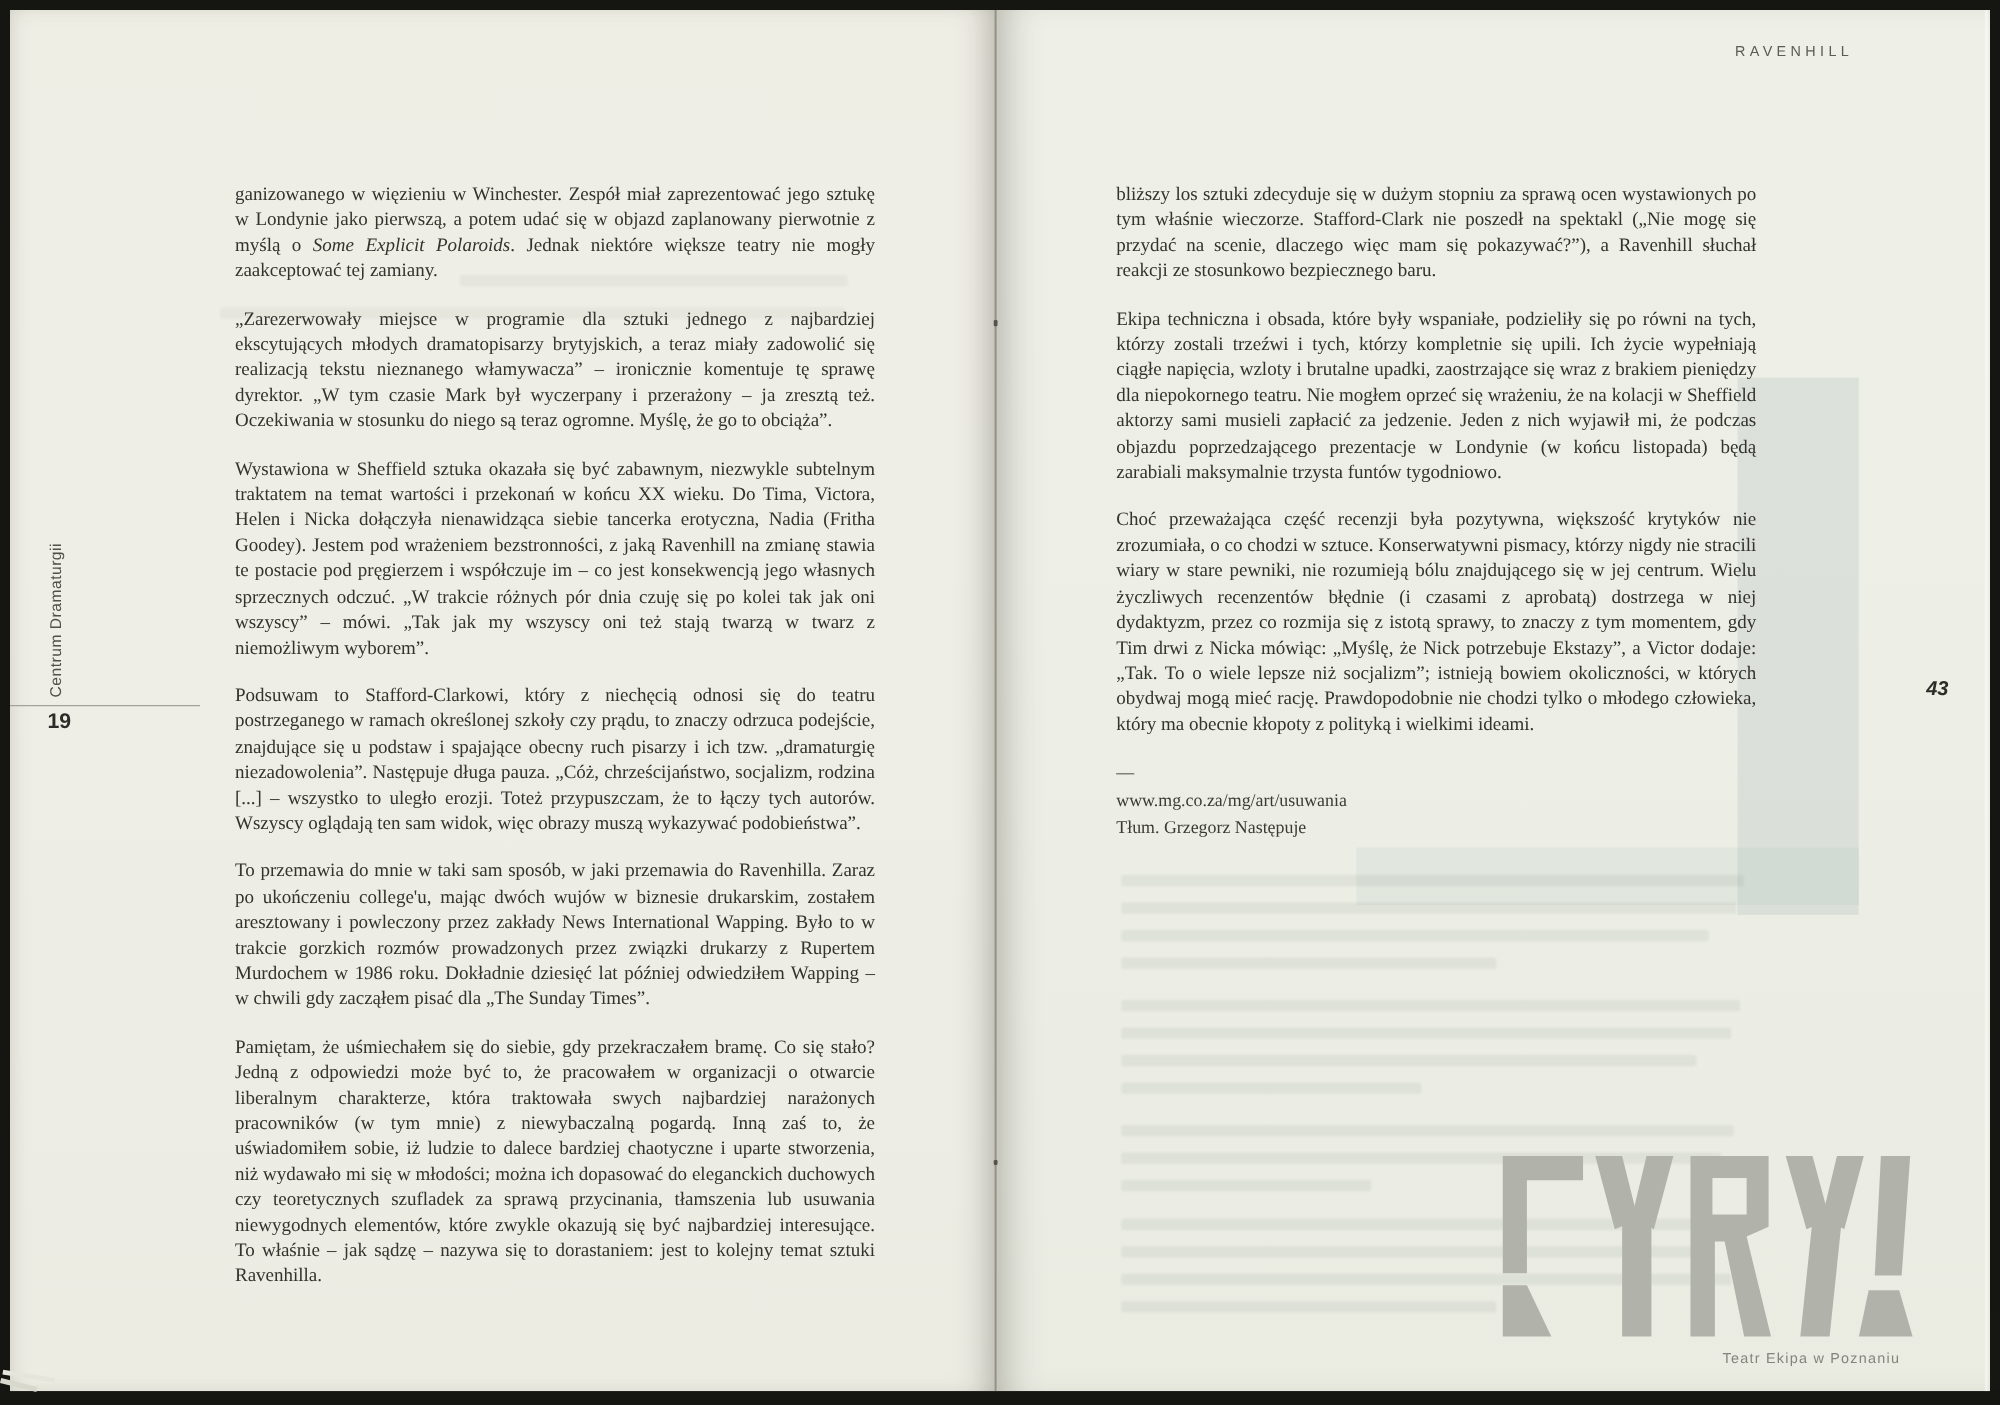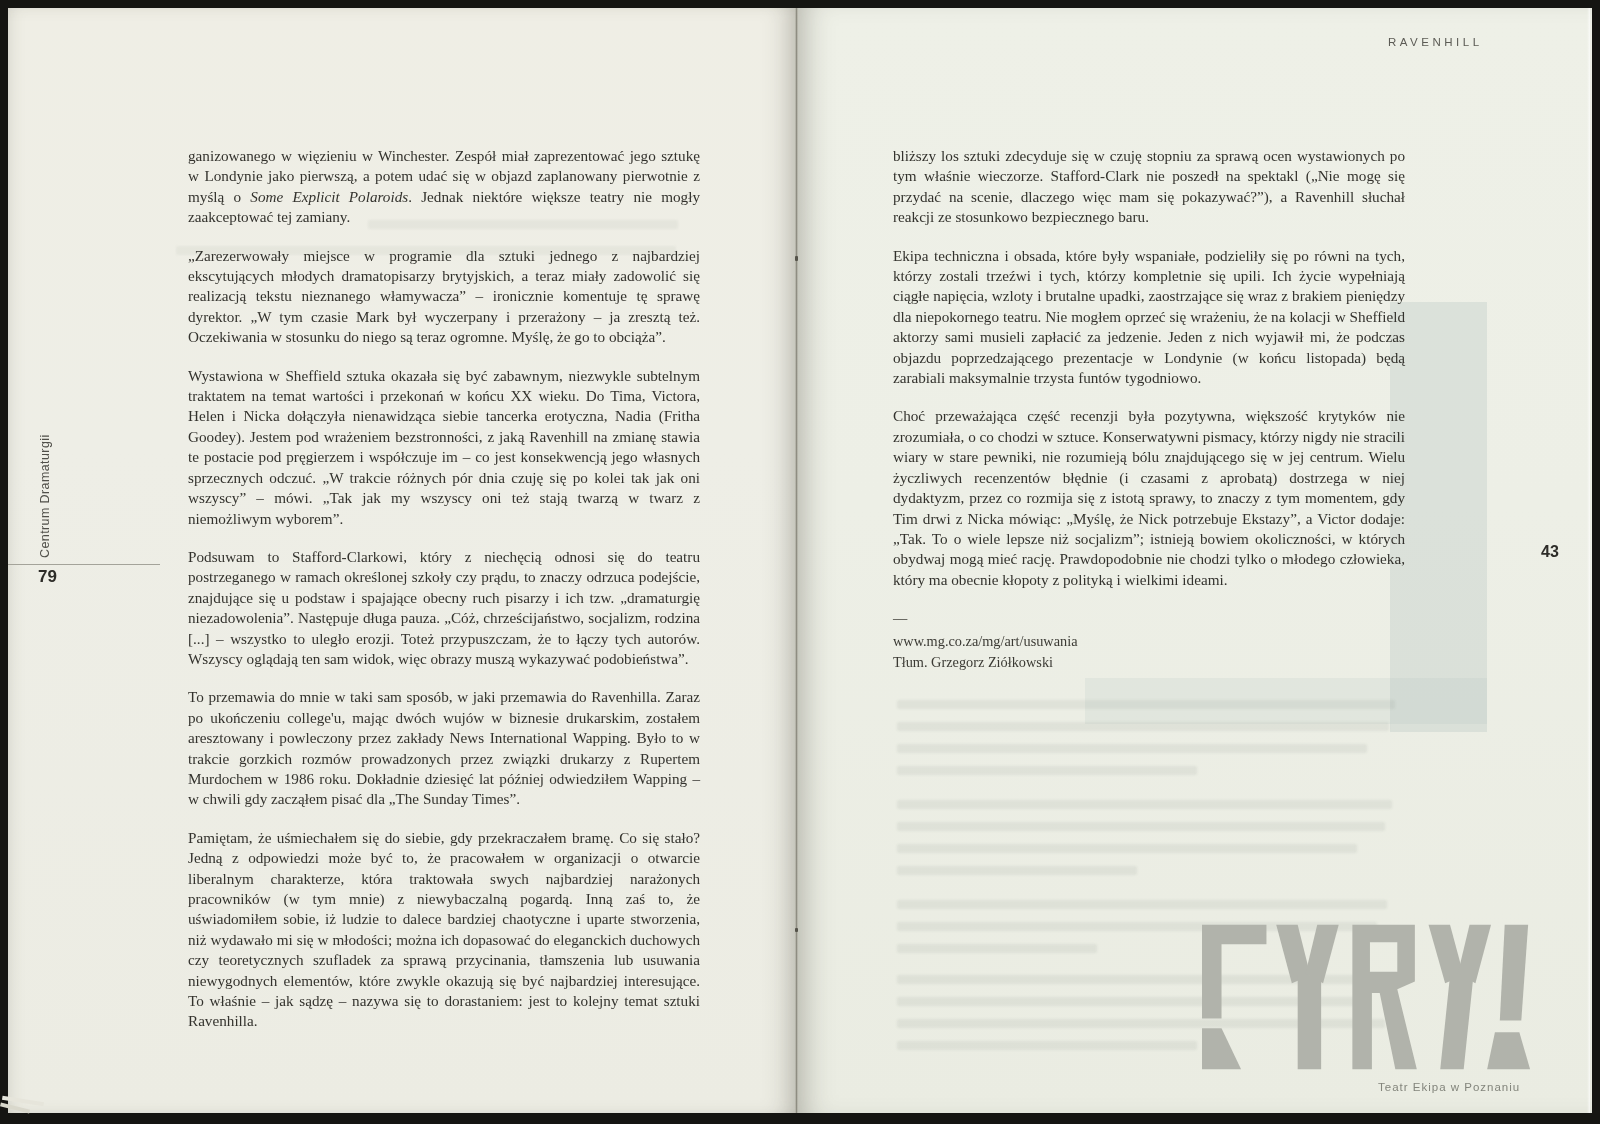--- a/index.html
+++ b/index.html
@@ -56,21 +56,21 @@
   }
   .margin-label {
     position:absolute; left:38px; top:436px; height:122px;
     writing-mode:vertical-rl; transform:rotate(180deg);
     font-family:"Liberation Sans",sans-serif;
     font-size:12.5px; letter-spacing:.4px; color:#504f49; white-space:nowrap;
   }
   .margin-rule { position:absolute; left:8px; top:564px; width:152px; height:1px; background:#a4a39a; }
   .pageno { position:absolute; font-family:"Liberation Sans",sans-serif; font-weight:700; color:#2d2c28; }
   .pageno-left  { left:38px;  top:567px; font-size:17px; }
-  .pageno-right { left:1541px; top:543px; font-size:16px; }
+  .pageno-right { left:1541px; top:543px; font-size:16px;font-style:italic; }
 
   
   .col {
     position:absolute; top:146px; width:512px;
     font-size:15.2px; line-height:20.4px; color:#33322d;
     text-align:justify;
   }
   .col-left  { left:188px; }
   .col-right { left:893px; }
   .col p { margin:0 0 18px 0; }
@@ -131,40 +131,40 @@
   <div class="ghost" style="left:897px;top:922px;width:480px"></div>
   <div class="ghost" style="left:897px;top:944px;width:200px"></div>
   <div class="ghost" style="left:897px;top:975px;width:492px"></div>
   <div class="ghost" style="left:897px;top:997px;width:470px"></div>
   <div class="ghost" style="left:897px;top:1019px;width:488px"></div>
   <div class="ghost" style="left:897px;top:1041px;width:300px"></div>
 
   <div class="running-title">RAVENHILL</div>
   <div class="margin-label">Centrum Dramaturgii</div>
   <div class="margin-rule"></div>
-  <div class="pageno pageno-left">79</div>
+  <div class="pageno pageno-left">19</div>
   <div class="pageno pageno-right">43</div>
 
   <div class="col col-left">
     <p><span>ganizowanego w więzieniu w Winchester. Zespół miał zaprezentować jego sztukę w Londynie jako pierwszą, a potem udać się w objazd zaplanowany pierwotnie z myślą o </span><em>Some Explicit Polaroids</em><span>. Jednak niektóre większe teatry nie mogły zaakceptować tej zamiany.</span></p>
     <p>„Zarezerwowały miejsce w programie dla sztuki jednego z najbardziej ekscytujących młodych dramatopisarzy brytyjskich, a teraz miały zadowolić się realizacją tekstu nieznanego włamywacza” – ironicznie komentuje tę sprawę dyrektor. „W tym czasie Mark był wyczerpany i przerażony – ja zresztą też. Oczekiwania w stosunku do niego są teraz ogromne. Myślę, że go to obciąża”.</p>
     <p>Wystawiona w Sheffield sztuka okazała się być zabawnym, niezwykle subtelnym traktatem na temat wartości i przekonań w końcu XX wieku. Do Tima, Victora, Helen i Nicka dołączyła nienawidząca siebie tancerka erotyczna, Nadia (Fritha Goodey). Jestem pod wrażeniem bezstronności, z jaką Ravenhill na zmianę stawia te postacie pod pręgierzem i współczuje im – co jest konsekwencją jego własnych sprzecznych odczuć. „W trakcie różnych pór dnia czuję się po kolei tak jak oni wszyscy” – mówi. „Tak jak my wszyscy oni też stają twarzą w twarz z niemożliwym wyborem”.</p>
     <p>Podsuwam to Stafford-Clarkowi, który z niechęcią odnosi się do teatru postrzeganego w ramach określonej szkoły czy prądu, to znaczy odrzuca podejście, znajdujące się u podstaw i spajające obecny ruch pisarzy i ich tzw. „dramaturgię niezadowolenia”. Następuje długa pauza. „Cóż, chrześcijaństwo, socjalizm, rodzina [...] – wszystko to uległo erozji. Toteż przypuszczam, że to łączy tych autorów. Wszyscy oglądają ten sam widok, więc obrazy muszą wykazywać podobieństwa”.</p>
     <p>To przemawia do mnie w taki sam sposób, w jaki przemawia do Ravenhilla. Zaraz po ukończeniu college'u, mając dwóch wujów w biznesie drukarskim, zostałem aresztowany i powleczony przez zakłady News International Wapping. Było to w trakcie gorzkich rozmów prowadzonych przez związki drukarzy z Rupertem Murdochem w 1986 roku. Dokładnie dziesięć lat później odwiedziłem Wapping – w chwili gdy zacząłem pisać dla „The Sunday Times”.</p>
     <p>Pamiętam, że uśmiechałem się do siebie, gdy przekraczałem bramę. Co się stało? Jedną z odpowiedzi może być to, że pracowałem w organizacji o otwarcie liberalnym charakterze, która traktowała swych najbardziej narażonych pracowników (w tym mnie) z niewybaczalną pogardą. Inną zaś to, że uświadomiłem sobie, iż ludzie to dalece bardziej chaotyczne i uparte stworzenia, niż wydawało mi się w młodości; można ich dopasować do eleganckich duchowych czy teoretycznych szufladek za sprawą przycinania, tłamszenia lub usuwania niewygodnych elementów, które zwykle okazują się być najbardziej interesujące. To właśnie – jak sądzę – nazywa się to dorastaniem: jest to kolejny temat sztuki Ravenhilla.</p>
   </div>
 
   <div class="col col-right">
-    <p>bliższy los sztuki zdecyduje się w czuję stopniu za sprawą ocen wystawionych po tym właśnie wieczorze. Stafford-Clark nie poszedł na spektakl („Nie mogę się przydać na scenie, dlaczego więc mam się pokazywać?”), a Ravenhill słuchał reakcji ze stosunkowo bezpiecznego baru.</p>
+    <p>bliższy los sztuki zdecyduje się w dużym stopniu za sprawą ocen wystawionych po tym właśnie wieczorze. Stafford-Clark nie poszedł na spektakl („Nie mogę się przydać na scenie, dlaczego więc mam się pokazywać?”), a Ravenhill słuchał reakcji ze stosunkowo bezpiecznego baru.</p>
     <p>Ekipa techniczna i obsada, które były wspaniałe, podzieliły się po równi na tych, którzy zostali trzeźwi i tych, którzy kompletnie się upili. Ich życie wypełniają ciągłe napięcia, wzloty i brutalne upadki, zaostrzające się wraz z brakiem pieniędzy dla niepokornego teatru. Nie mogłem oprzeć się wrażeniu, że na kolacji w Sheffield aktorzy sami musieli zapłacić za jedzenie. Jeden z nich wyjawił mi, że podczas objazdu poprzedzającego prezentacje w Londynie (w końcu listopada) będą zarabiali maksymalnie trzysta funtów tygodniowo.</p>
     <p>Choć przeważająca część recenzji była pozytywna, większość krytyków nie zrozumiała, o co chodzi w sztuce. Konserwatywni pismacy, którzy nigdy nie stracili wiary w stare pewniki, nie rozumieją bólu znajdującego się w jej centrum. Wielu życzliwych recenzentów błędnie (i czasami z aprobatą) dostrzega w niej dydaktyzm, przez co rozmija się z istotą sprawy, to znaczy z tym momentem, gdy Tim drwi z Nicka mówiąc: „Myślę, że Nick potrzebuje Ekstazy”, a Victor dodaje: „Tak. To o wiele lepsze niż socjalizm”; istnieją bowiem okoliczności, w których obydwaj mogą mieć rację. Prawdopodobnie nie chodzi tylko o młodego człowieka, który ma obecnie kłopoty z polityką i wielkimi ideami.</p>
     <div class="footnote">
       <span class="dash">—</span>
       <span>www.mg.co.za/mg/art/usuwania</span><br>
-      <span>Tłum. Grzegorz Ziółkowski</span>
+      <span>Tłum. Grzegorz Następuje</span>
     </div>
   </div>
 
   <div class="watermark" role="img" aria-label="CYRYL">
     <svg viewBox="0 0 340 150">
       <g fill="#b1b3ab">
 
         <polygon points="0,0 66,0 66,20 20,20 20,96 0,96"></polygon>
         <polygon points="0,106 20,106 40,148 0,148"></polygon>
 

